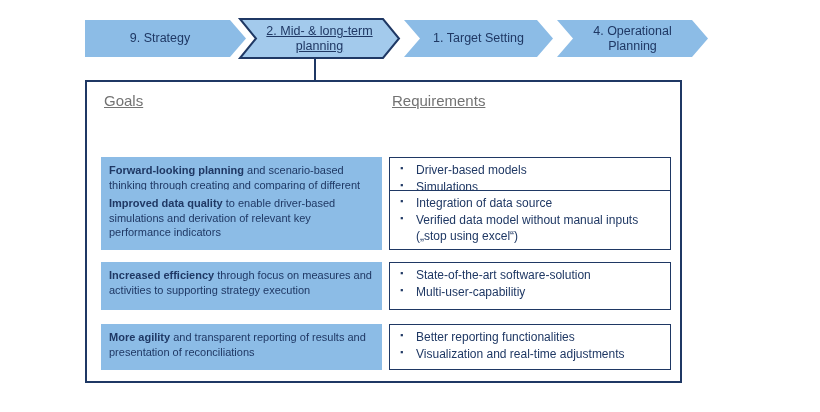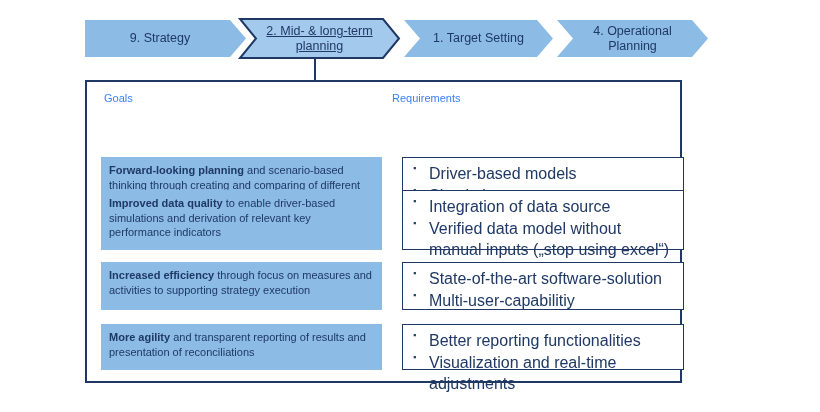--- a/index.html
+++ b/index.html
@@ -39,43 +39,44 @@
   
   .panel {
     position: absolute;
     left: 85px; top: 80px;
     width: 597px; height: 303px;
     background: #ffffff;
     border: 2px solid #1F3864;
   }
   .col-header {
     position: absolute;
-    font-size: 11px;
-    color: #3b82f6;
+    font-size: 15px;
+    color: #737373;
+    text-decoration: underline;
   }
   .goals-header { left: 17px; top: 10px; }
   .requirements-header { left: 305px; top: 10px; }
 
   .goal-box {
     position: absolute;
     left: 14px;
     width: 281px;
     background: #8CBCE6;
     color: #1F3864;
     font-size: 11px;
     line-height: 1.32;
     padding: 6px 8px;
   }
   .req-box {
     position: absolute;
-    left: 315px;
+    left: 302px;
     width: 282px;
     background: #ffffff;
     border: 1px solid #1F3864;
-    font-size: 16px;
+    font-size: 12px;
     line-height: 1.32;
     padding: 4px 8px 4px 4px;
   }
   .row-1 { top: 35px;  height: 48px; margin-top: 40px; }
   .row-2 { top: 108px; height: 60px; }
   .row-3 { top: 180px; height: 48px; }
   .row-4 { top: 242px; height: 46px; }
 
   .req-box ul { list-style: none; }
   .req-box li {

